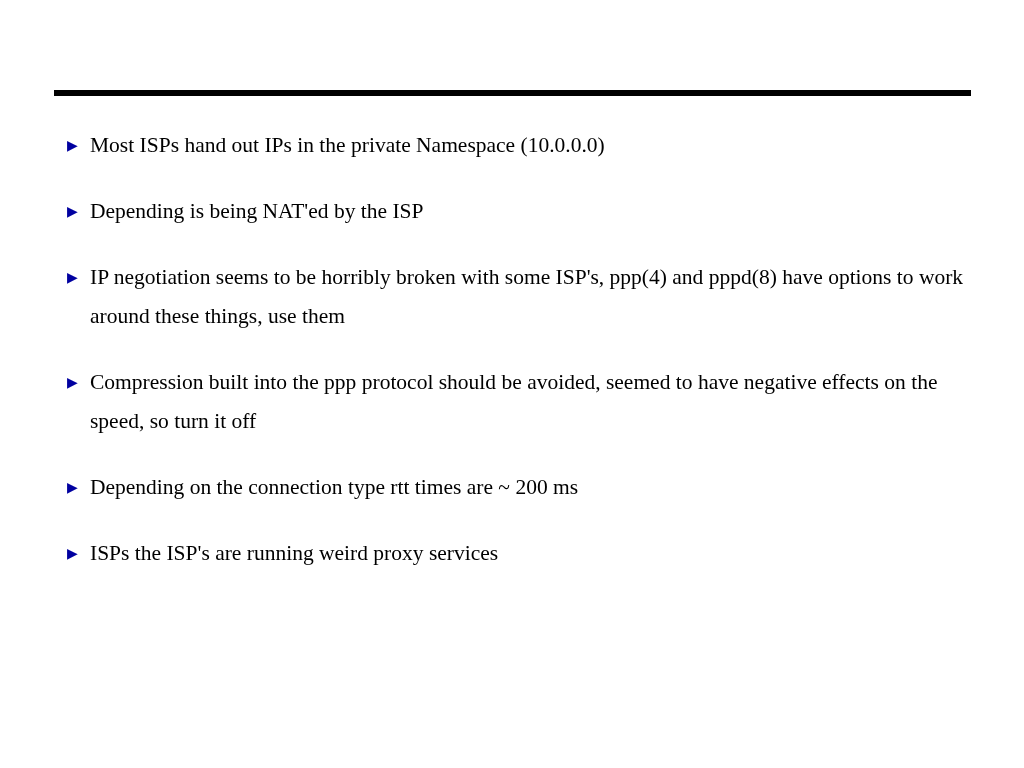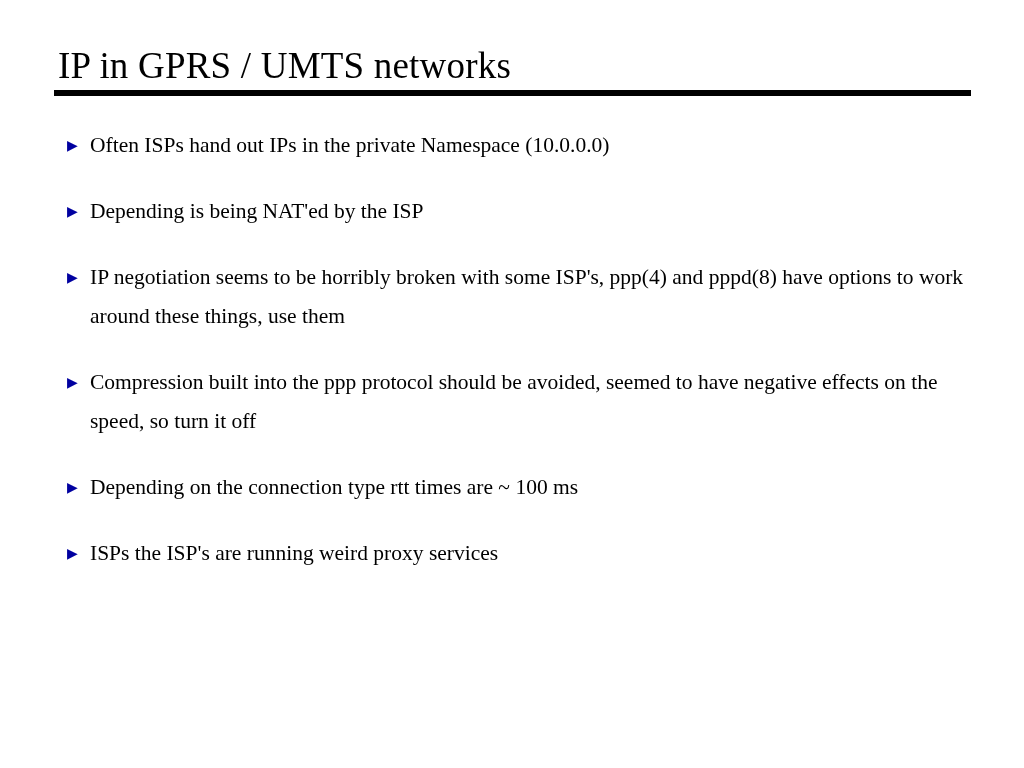--- a/index.html
+++ b/index.html
@@ -67,43 +67,42 @@
   }
   .bullet-text {
     display: block;
   }
 </style>
 </head>
 <body>
 
 <div class="slide">
 
-  <div class="slide-title">IP in GPRS / UMTS networks</div>
   <div class="title-rule"></div>
 
   <ul class="bullet-list">
     <li class="bullet-item">
       <span class="bullet-marker">▶</span>
-      <span class="bullet-text">Often ISPs hand out IPs in the private Namespace (10.0.0.0)</span>
+      <span class="bullet-text">Most ISPs hand out IPs in the private Namespace (10.0.0.0)</span>
     </li>
     <li class="bullet-item">
       <span class="bullet-marker">▶</span>
       <span class="bullet-text">Depending is being NAT'ed by the ISP</span>
     </li>
     <li class="bullet-item">
       <span class="bullet-marker">▶</span>
       <span class="bullet-text">IP negotiation seems to be horribly broken with some ISP's, ppp(4) and pppd(8) have options to work around these things, use them</span>
     </li>
     <li class="bullet-item">
       <span class="bullet-marker">▶</span>
       <span class="bullet-text">Compression built into the ppp protocol should be avoided, seemed to have negative effects on the speed, so turn it off</span>
     </li>
     <li class="bullet-item">
       <span class="bullet-marker">▶</span>
-      <span class="bullet-text">Depending on the connection type rtt times are ~ 100 ms</span>
+      <span class="bullet-text">Depending on the connection type rtt times are ~ 200 ms</span>
     </li>
     <li class="bullet-item">
       <span class="bullet-marker">▶</span>
       <span class="bullet-text">ISPs the ISP's are running weird proxy services</span>
     </li>
   </ul>
 
 </div>
 
 </body></html>

